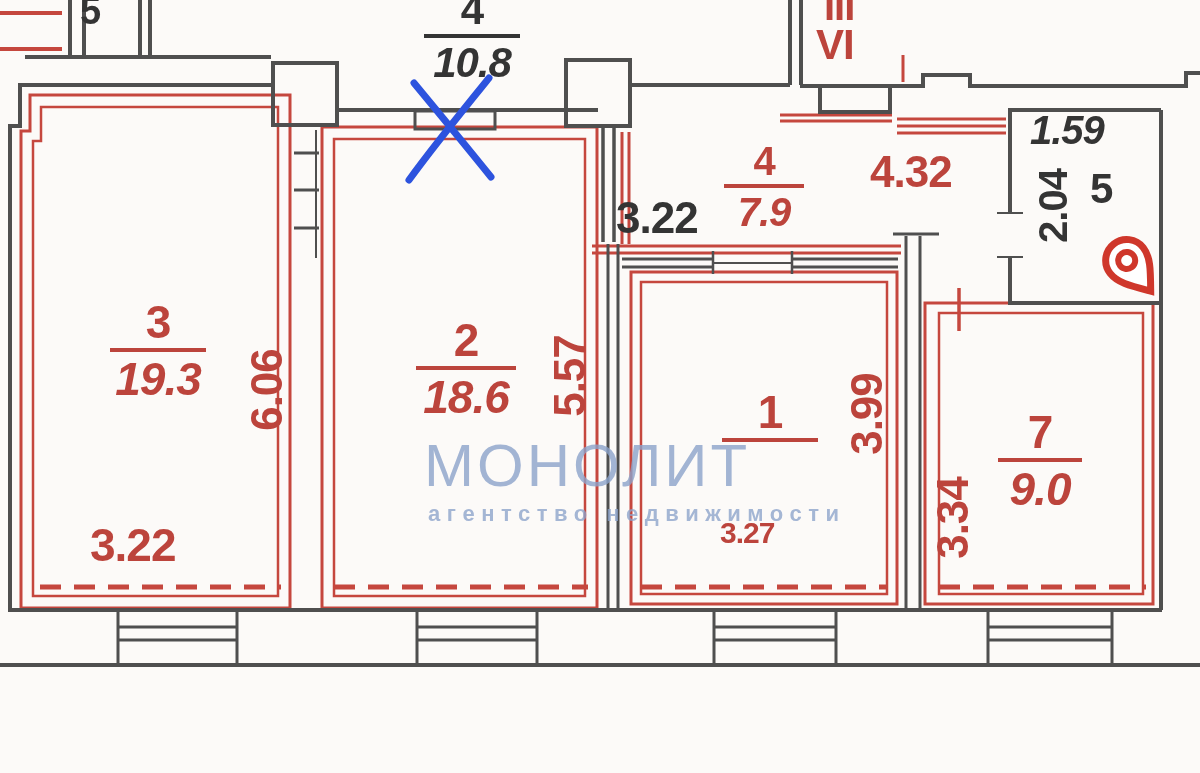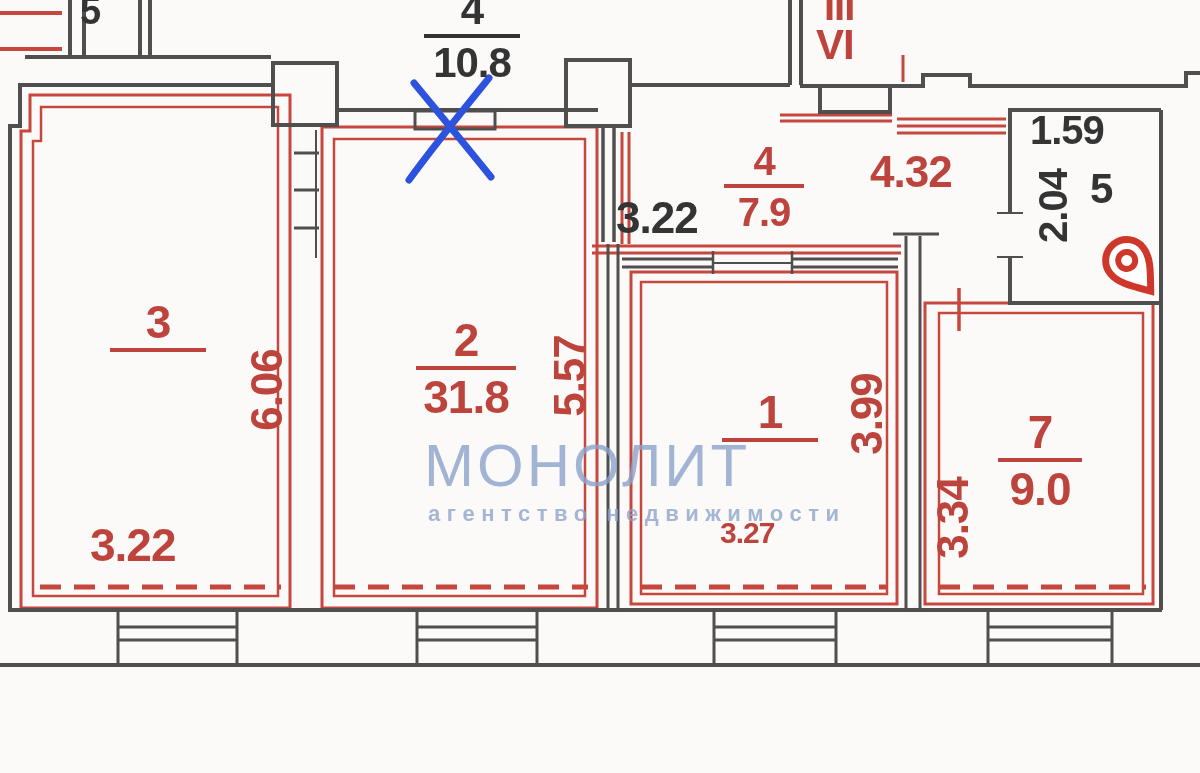--- a/index.html
+++ b/index.html
@@ -12,21 +12,21 @@
   #plan-svg{position:absolute;left:0;top:0;z-index:1;}
   #plan-svg path,#plan-svg rect,#plan-svg circle{fill:none;}
   .sd{stroke:var(--wall-dark);} .sr{stroke:var(--wall-red);} .fw{fill:#ffffff;}
   .sq-b{fill:var(--watermark-blue);stroke:none;} .sq-o{fill:var(--watermark-orange);stroke:none;}
   .lbl{position:absolute;z-index:3;font-weight:700;color:var(--dim-red);letter-spacing:-1px;white-space:nowrap;line-height:1;}
   .dk{color:var(--text-dark);}
   .vert{transform:rotate(-90deg);text-align:center;}
   .frac{position:absolute;z-index:3;display:flex;flex-direction:column;align-items:center;
         font-weight:700;color:var(--dim-red);letter-spacing:-1px;line-height:1.05;}
   .frac .t{align-self:stretch;text-align:center;border-bottom:4px solid currentColor;padding-bottom:2px;}
-  .frac .b{padding-top:3px;}
+  .frac .b{padding-top:3px;font-style:italic;}
   .wm-title{position:absolute;z-index:2;left:424px;top:436px;font-size:60px;font-weight:400;
             color:var(--watermark-blue);opacity:.8;letter-spacing:3px;line-height:1;}
   .wm-sub{position:absolute;z-index:2;left:428px;top:503px;font-size:22px;font-weight:700;
           color:var(--watermark-blue);opacity:.78;letter-spacing:6.5px;line-height:1;}
 </style>
 </head>
 <body>
 
 <div id="canvas">
 
@@ -205,27 +205,28 @@
   <div class="lbl dk" style="left:80px;top:-8px;font-size:38px;font-weight:600;">5</div>
   <div class="frac dk" style="left:424px;top:-12px;width:96px;font-size:42px;font-weight:600;color:var(--text-dark);">
     <span class="t">4</span>
     <span class="b">10.8</span>
   </div>
   <div class="lbl" style="left:824px;top:-14px;font-size:40px;font-weight:600;">III</div>
   <div class="lbl" style="left:816px;top:24px;font-size:42px;font-weight:600;">VI</div>
 
   <div class="frac" style="left:110px;top:298px;width:96px;font-size:46px;">
     <span class="t">3</span>
+    <span class="b">19.3</span>
   </div>
   <div class="lbl vert" style="left:202px;top:368px;width:130px;font-size:44px;">6.06</div>
   <div class="lbl" style="left:90px;top:522px;font-size:46px;">3.22</div>
 
   <div class="frac" style="left:416px;top:316px;width:100px;font-size:46px;">
     <span class="t">2</span>
-    <span class="b">31.8</span>
+    <span class="b">18.6</span>
   </div>
   <div class="lbl vert" style="left:505px;top:354px;width:130px;font-size:44px;">5.57</div>
 
   <div class="lbl dk" style="left:616px;top:196px;font-size:44px;">3.22</div>
   <div class="frac" style="left:724px;top:140px;width:80px;font-size:40px;">
     <span class="t">4</span>
     <span class="b">7.9</span>
   </div>
   <div class="lbl" style="left:870px;top:150px;font-size:44px;">4.32</div>
 
@@ -234,17 +235,17 @@
   </div>
   <div class="lbl vert" style="left:802px;top:392px;width:130px;font-size:44px;">3.99</div>
   <div class="lbl" style="left:720px;top:518px;font-size:30px;">3.27</div>
 
   <div class="frac" style="left:998px;top:408px;width:84px;font-size:46px;">
     <span class="t">7</span>
     <span class="b">9.0</span>
   </div>
   <div class="lbl vert" style="left:888px;top:496px;width:130px;font-size:44px;">3.34</div>
 
-  <div class="lbl dk" style="left:1030px;top:110px;font-size:40px;font-weight:600;">1.59</div>
+  <div class="lbl dk" style="left:1030px;top:110px;font-size:40px;font-weight:600;font-style:italic;">1.59</div>
   <div class="lbl dk vert" style="left:988px;top:186px;width:130px;font-size:40px;font-weight:600;">2.04</div>
   <div class="lbl dk" style="left:1090px;top:168px;font-size:42px;font-weight:600;">5</div>
 
 </div>
 
 </body></html>

